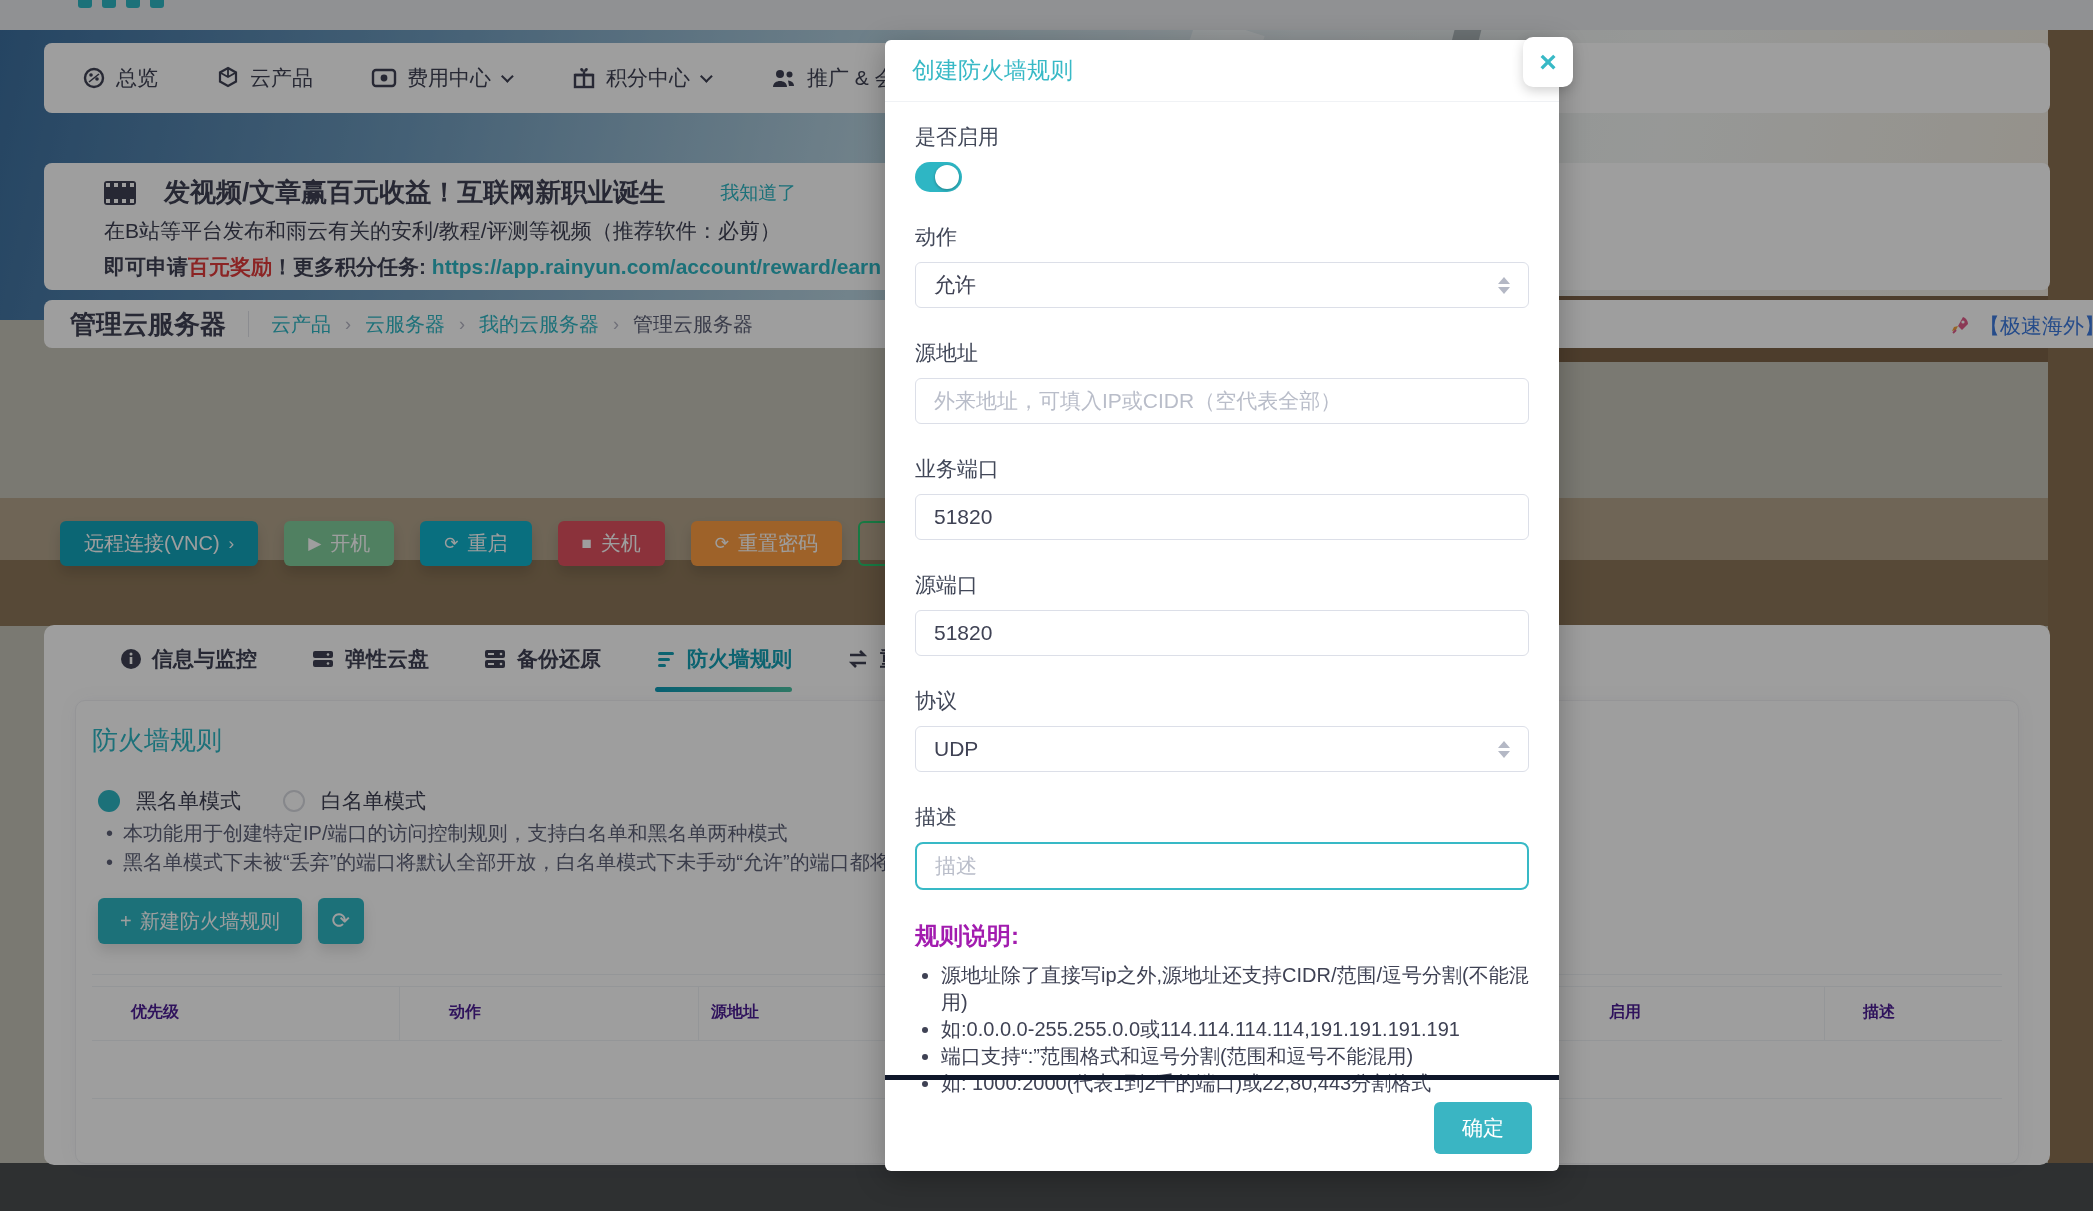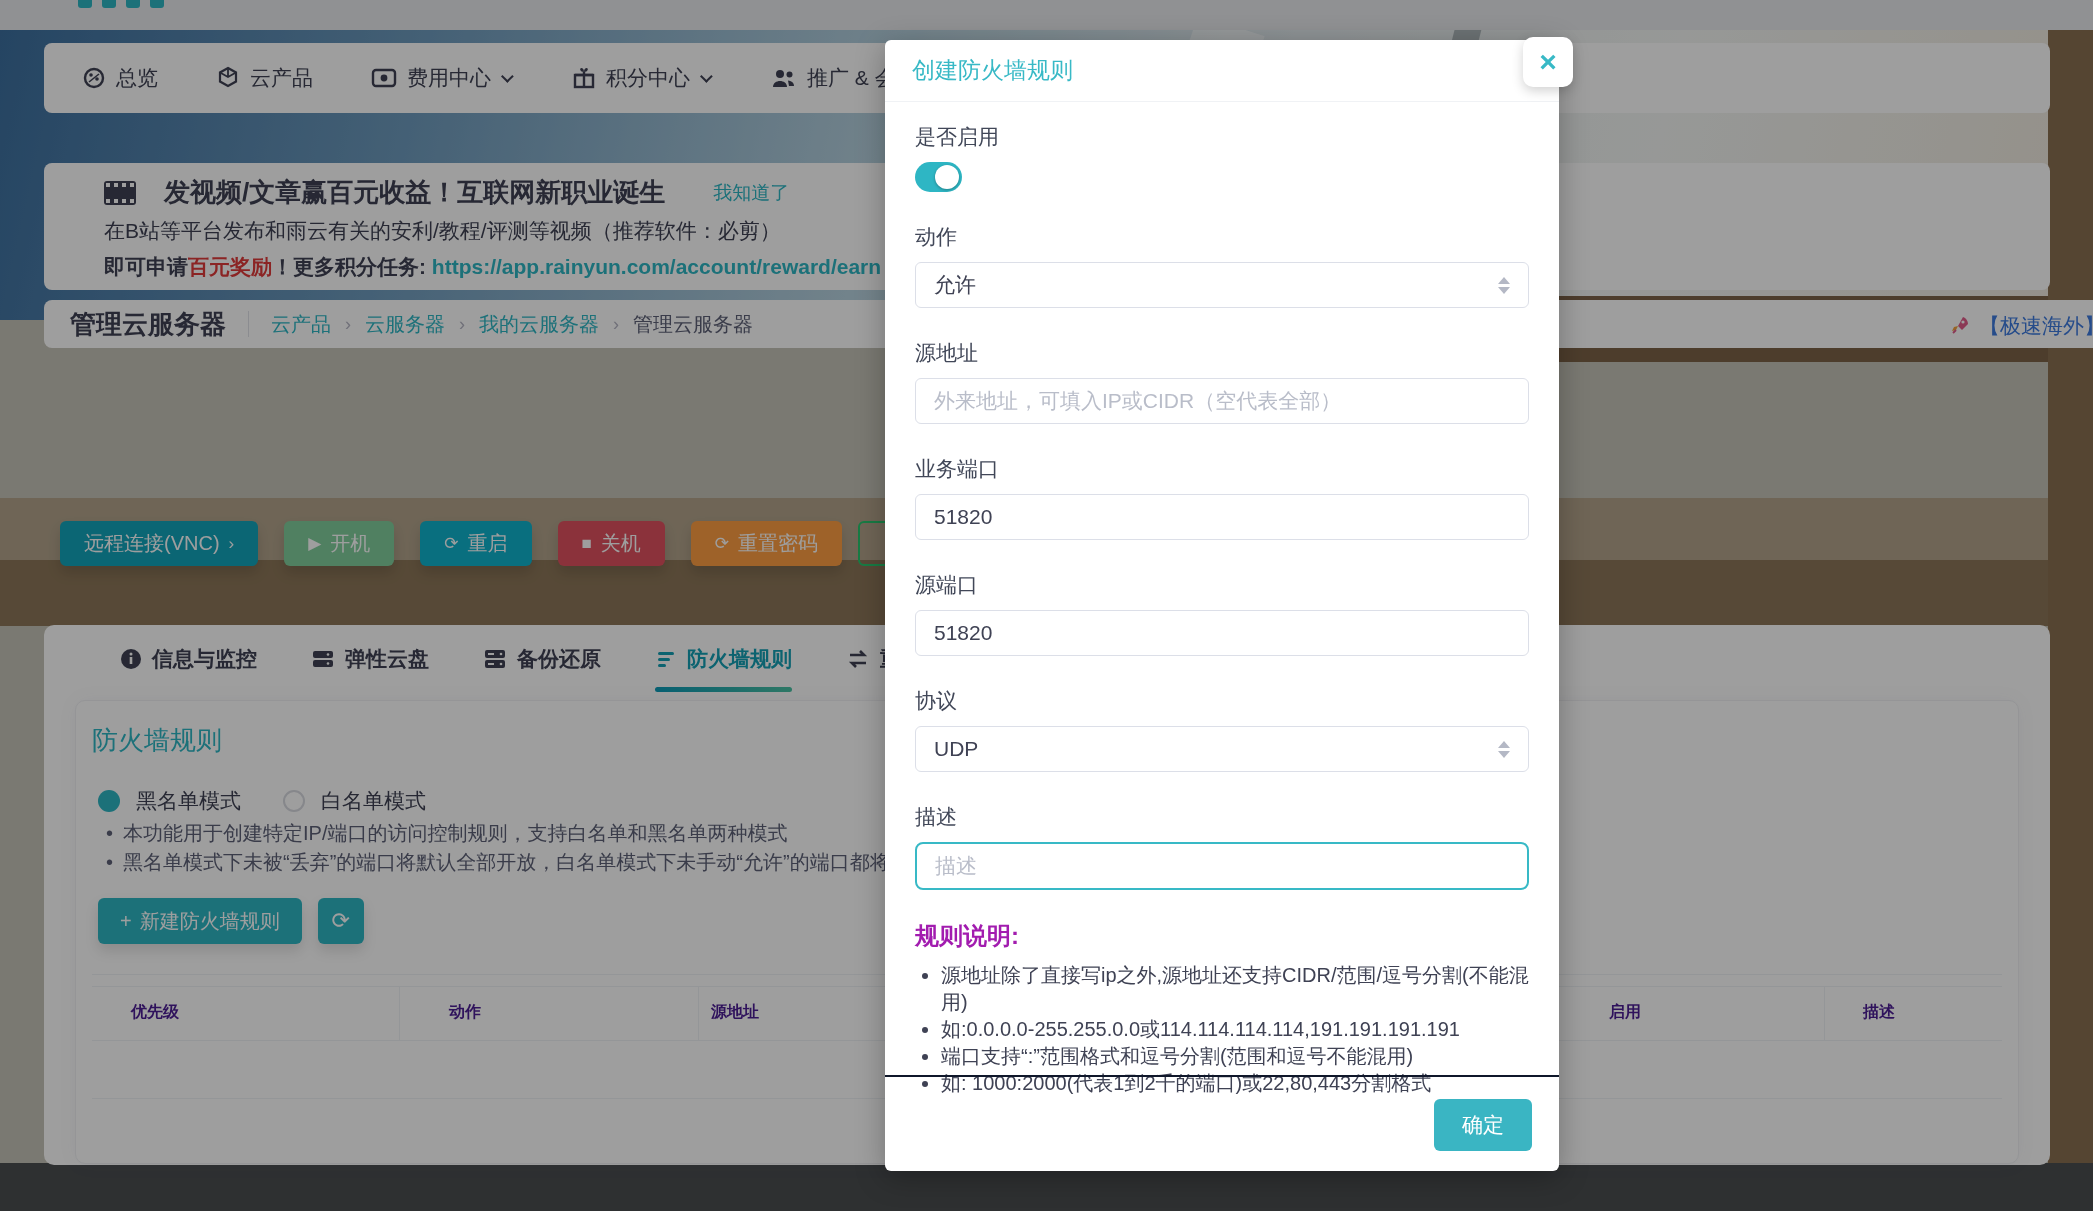--- a/index.html
+++ b/index.html
@@ -28,21 +28,21 @@
   
   .nav-card{left:44px;top:43px;width:2006px;height:70px;display:flex;align-items:center;gap:58px;padding:0 0 0 38px;}
   .nav-item{display:flex;align-items:center;gap:10px;font-size:21px;color:#3f4254;cursor:pointer;white-space:nowrap;}
   .nav-item svg{display:block;}
   .caret{width:9px;height:9px;border-left:2px solid #3f4254;border-bottom:2px solid #3f4254;transform:rotate(-45deg) translateY(-3px);margin-left:4px;}
 
   
   .banner-card{left:44px;top:163px;width:2006px;height:127px;padding:10px 0 0 60px;}
   .banner-line1{display:flex;align-items:center;gap:28px;margin-top:2px;}
   .banner-title{font-size:26px;font-weight:bold;color:#3f4254;}
-  .banner-dismiss{font-size:19px;color:#2eb6c4;margin-left:20px;cursor:pointer;font-family:Liberation Mono, monospace;}
+  .banner-dismiss{font-size:19px;color:#2eb6c4;margin-left:27px;cursor:pointer;font-family:Liberation Mono, monospace;}
   .film-icon{width:32px;height:24px;background:#3f4254;border-radius:3px;position:relative;}
   .film-icon:before,.film-icon:after{content:"";position:absolute;left:2px;right:2px;height:4px;
     background:repeating-linear-gradient(90deg,#fff 0 4px,transparent 4px 8px);}
   .film-icon:before{top:2px;} .film-icon:after{bottom:2px;}
   .banner-line2{margin-top:7px;font-size:21px;color:#3f4254;}
   .banner-line3{margin-top:8px;font-size:21px;font-weight:bold;color:#3f4254;}
   .banner-line3 .hl{color:#e03a3a;}
   .banner-line3 a{color:#2eb6c4;text-decoration:none;}
 
   
@@ -128,21 +128,21 @@
   .sort-ic{display:flex;flex-direction:column;gap:3px;align-items:center;}
   .sort-ic .up{width:0;height:0;border-left:6px solid transparent;border-right:6px solid transparent;border-bottom:7px solid #b4b8c5;}
   .sort-ic .dn{width:0;height:0;border-left:6px solid transparent;border-right:6px solid transparent;border-top:7px solid #b4b8c5;}
   input.box{outline:none;}
   input.box::placeholder{color:#b9bdc9;}
   .desc-input{border:2px solid #38b9c6;border-radius:8px;height:48px;}
   .rules{margin-top:30px;}
   .rules-head{font-size:24px;font-weight:bold;color:#a21caf;}
   .rules ul{margin:10px 0 8px;padding-left:26px;}
   .rules li{font-size:20px;color:#3f4254;line-height:27px;}
-  .modal-footer{position:absolute;left:0;right:0;bottom:0;height:96px;border-top:2px solid #0f172a;}
+  .modal-footer{position:absolute;left:0;right:0;bottom:0;height:96px;border-top:5px solid #0f172a;}
   .confirm-btn{position:absolute;right:27px;top:22px;width:98px;height:52px;background:#3ab5c3;color:#fff;
     border-radius:6px;font-size:21px;display:flex;align-items:center;justify-content:center;cursor:pointer;}
 </style>
 </head>
 <body>
 
 <div class="stage">
 
   <div>
     <div class="bg-sky"></div>

